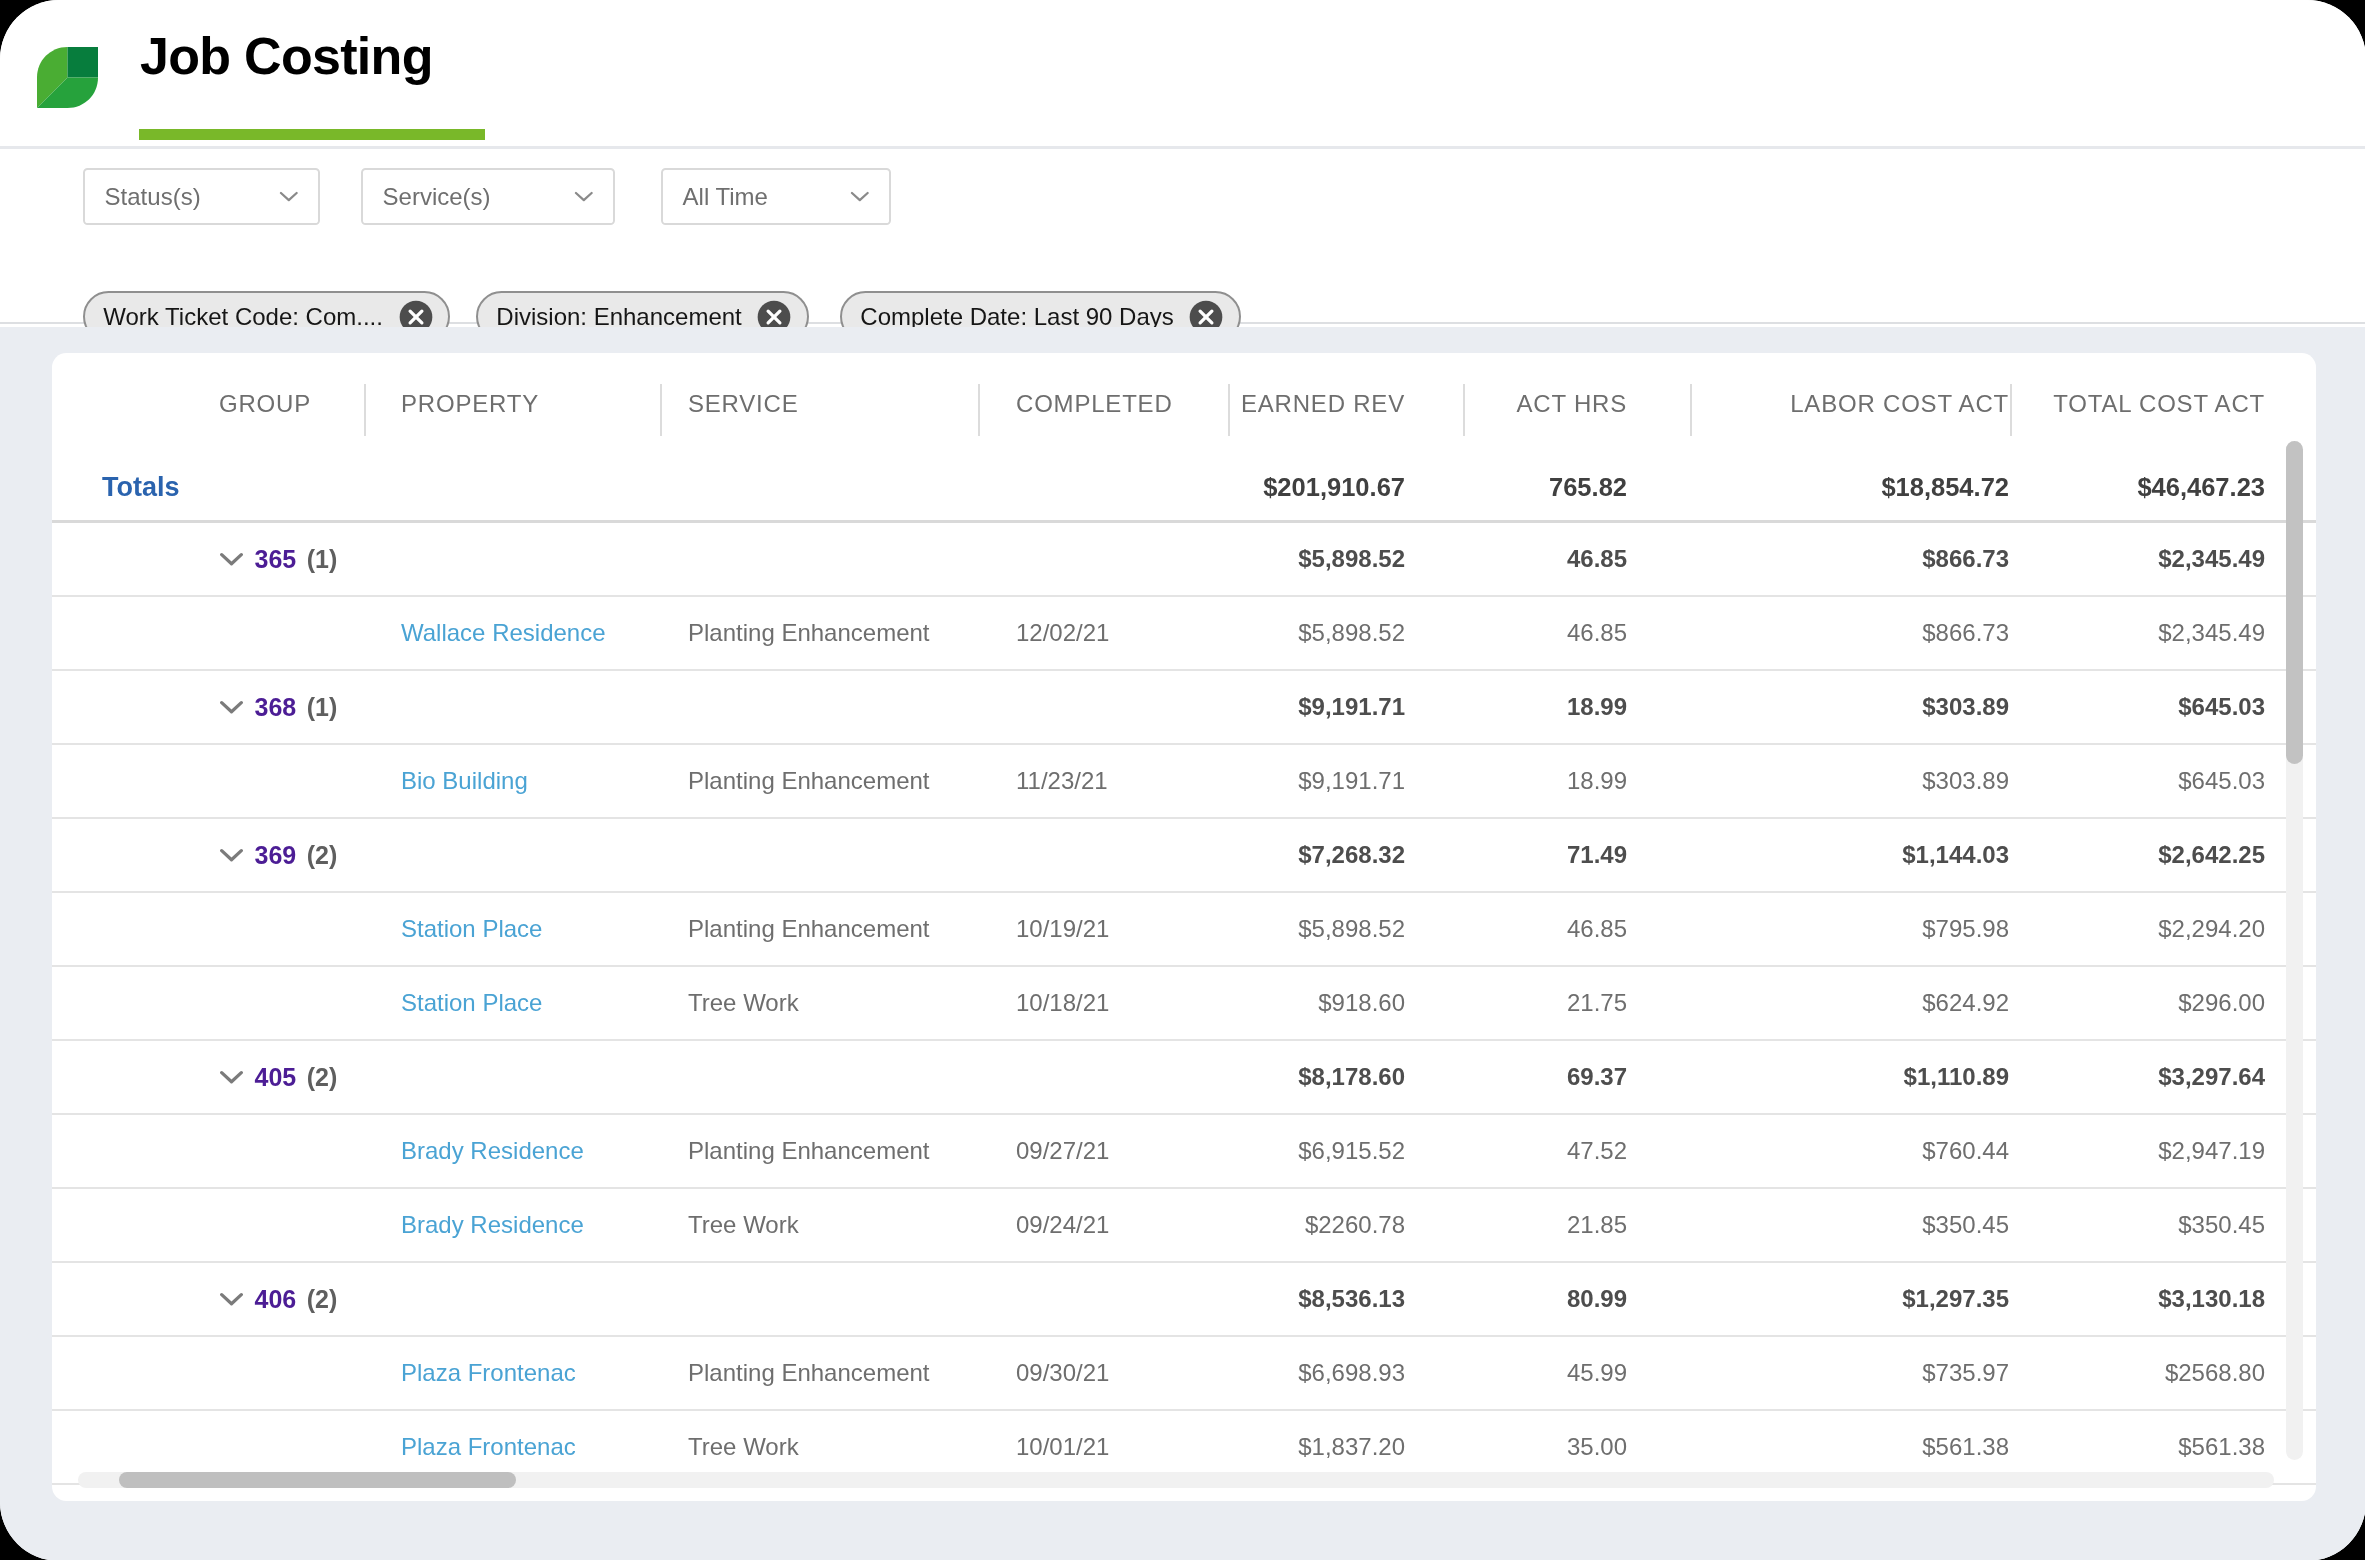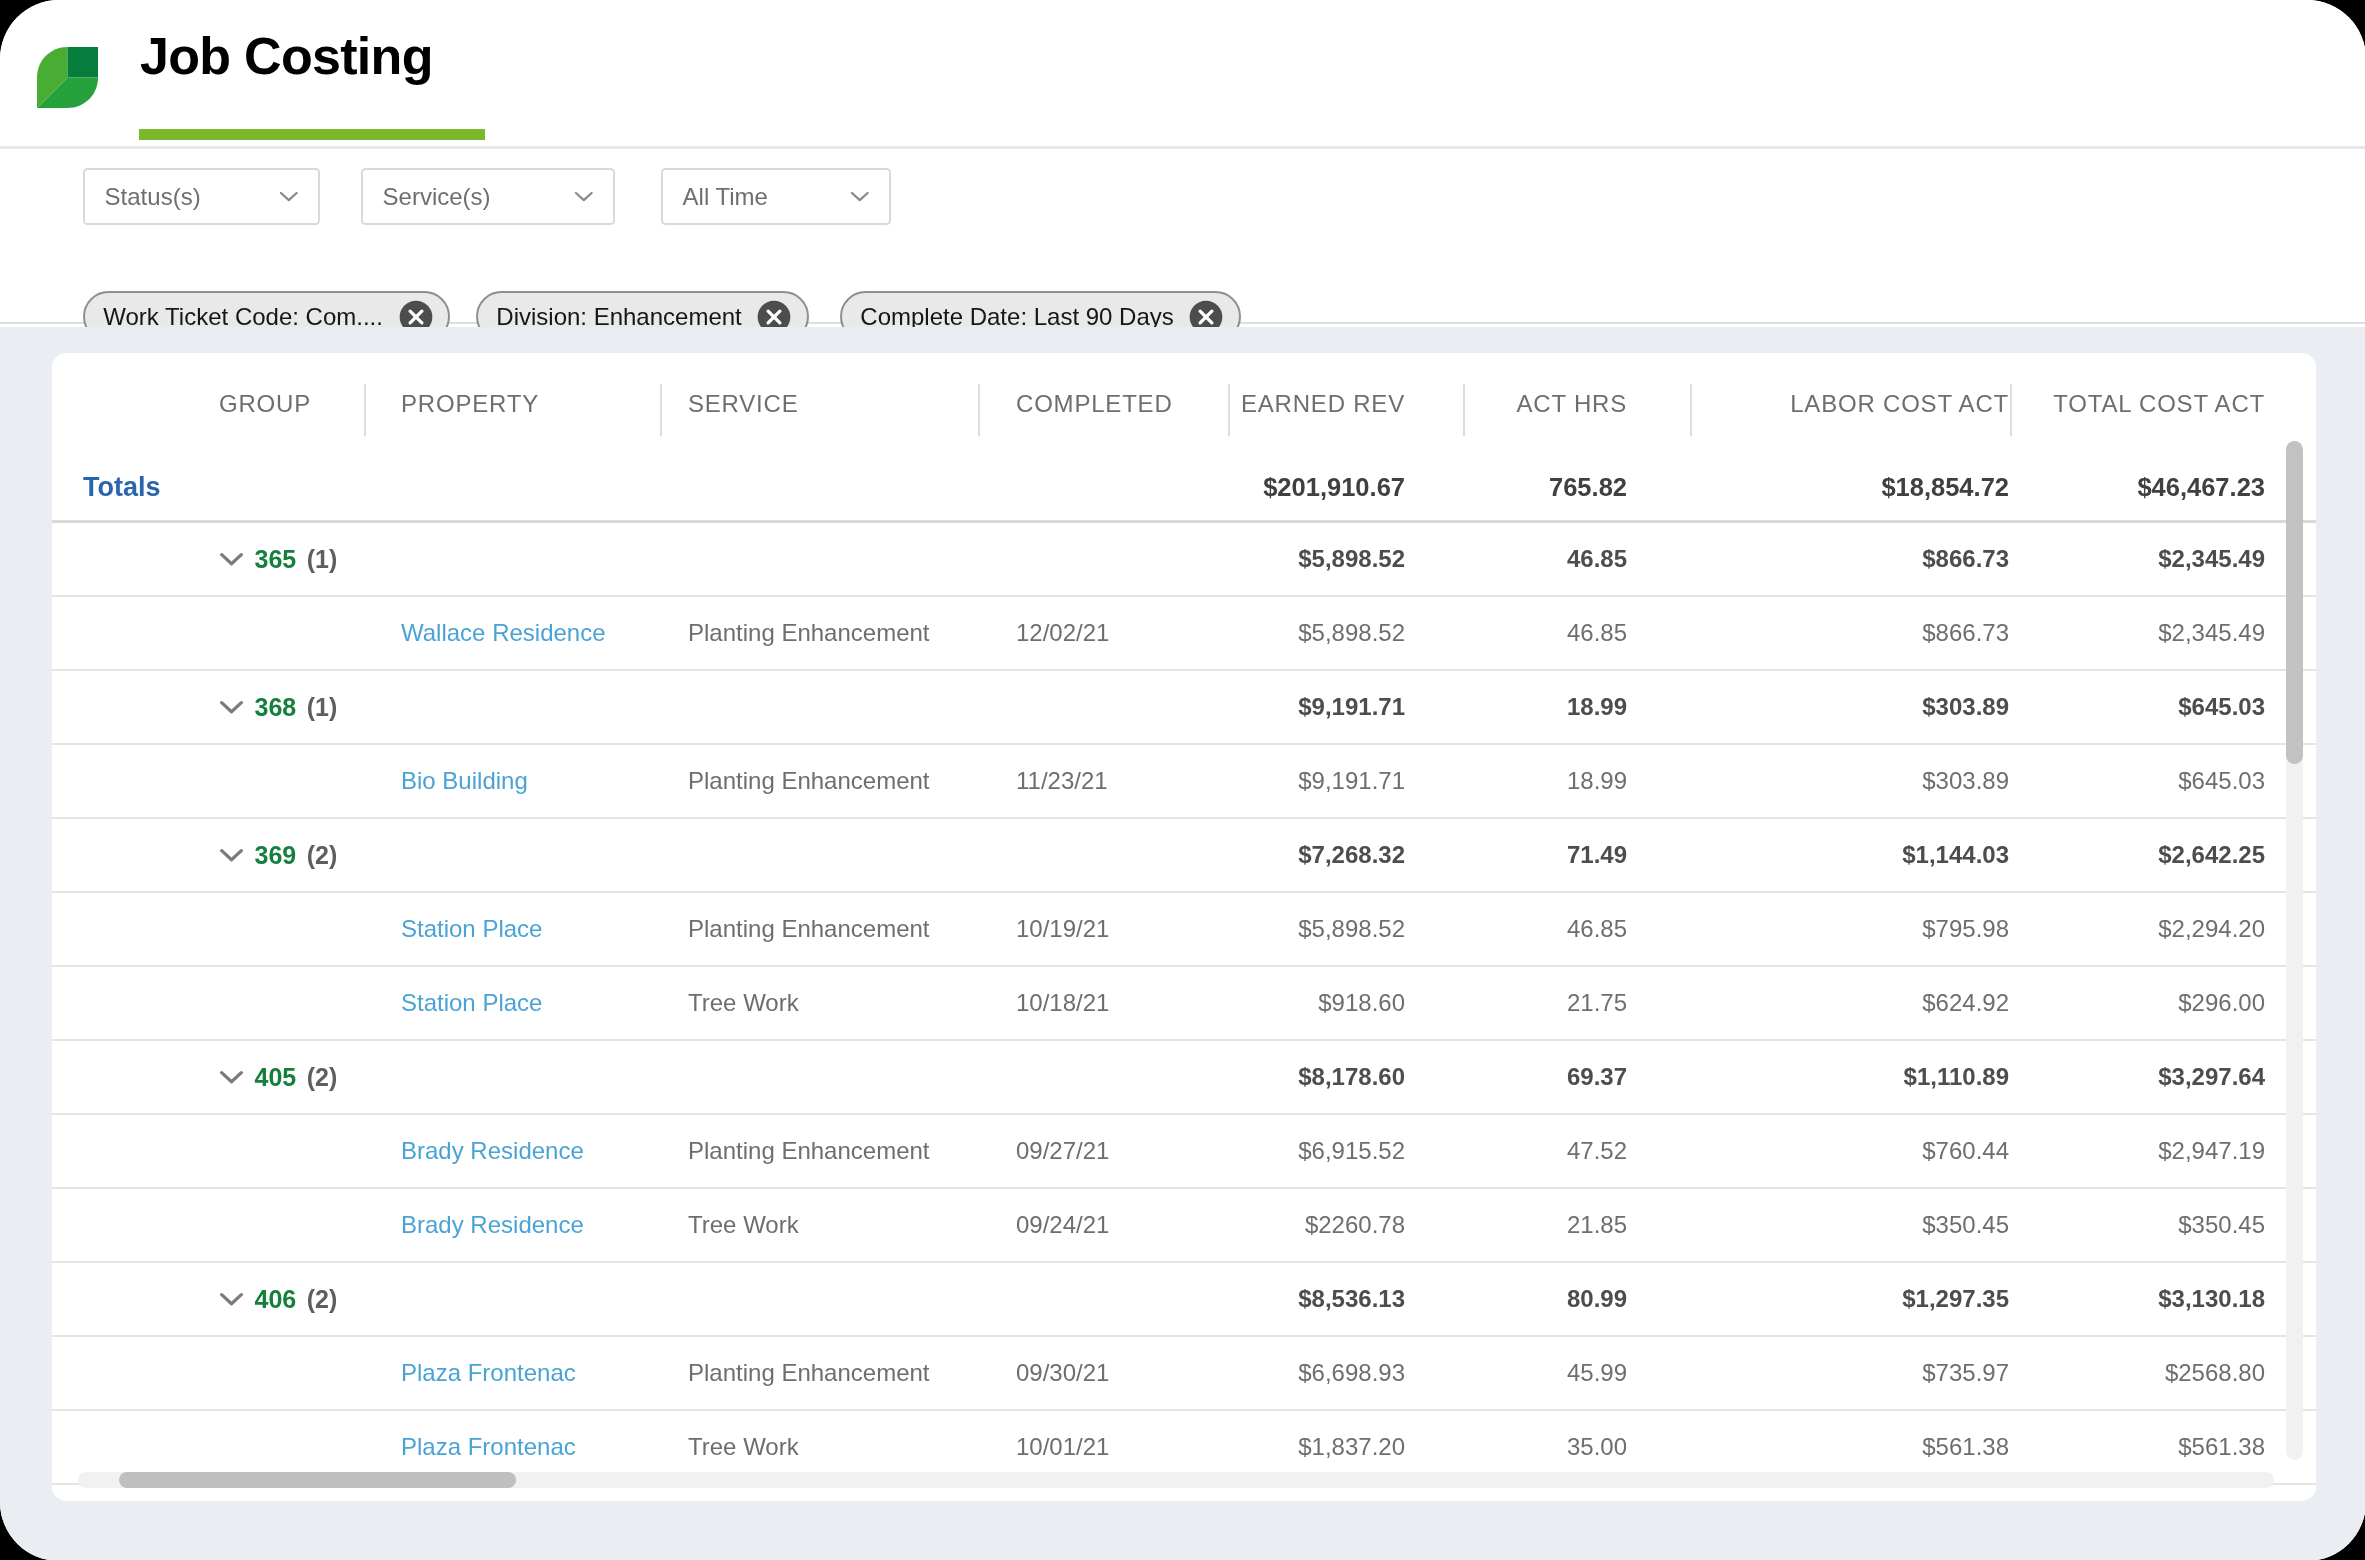--- a/index.html
+++ b/index.html
@@ -42,25 +42,25 @@
   .c-group { padding-left:167px; display:flex; align-items:center; gap:10.5px; }
   .c-property { padding-left:37px; }
   .c-service { padding-left:29px; }
   .c-completed { padding-left:39px; }
   .c-earned { text-align:right; padding-right:57px; }
   .c-hrs { text-align:right; padding-right:62px; }
   .c-labor { text-align:right; }
   .c-total { text-align:right; padding-right:29px; }
 
   .totals-row { height:69px; border-bottom:3.3px solid #d9d9d9; }
-  .totals-label { grid-column:1 / span 4; padding-left:31px; font-size:27px; font-weight:700; color:#2a63ae; cursor:pointer; }
+  .totals-label { grid-column:1 / span 4; padding-left:50px; font-size:27px; font-weight:700; color:#2a63ae; cursor:pointer; }
   .totals-val { font-weight:700; color:#404040; font-size:25.5px; }
 
   .row { height:74px; border-bottom:2px solid #e4e4e4; }
-  .group-num { font-size:25px; font-weight:700; color:#15803d; }
+  .group-num { font-size:25px; font-weight:700; color:#4c1d95; }
   .group-count { font-size:25px; font-weight:700; color:#5f5f5f; }
   .bold-val { font-weight:700; color:#4d4d4d; }
   .prop-link { color:#4aa3d4; cursor:pointer; }
   .chev { display:flex; cursor:pointer; }
 
   
   .vscroll { position:absolute; left:2234px; top:88px; width:17px; height:1019px; background:#f1f1f1; border-radius:8.5px; }
   .vthumb { position:absolute; left:0; top:0; width:17px; height:323px; background:#c2c2c2; border-radius:8.5px; }
   .hscroll { position:absolute; left:26px; top:1119px; width:2196px; height:16.3px; background:#f1f1f1; border-radius:8.5px; }
   .hthumb { position:absolute; left:41px; top:0; width:397px; height:16.3px; background:#bfbfbf; border-radius:8.5px; }

